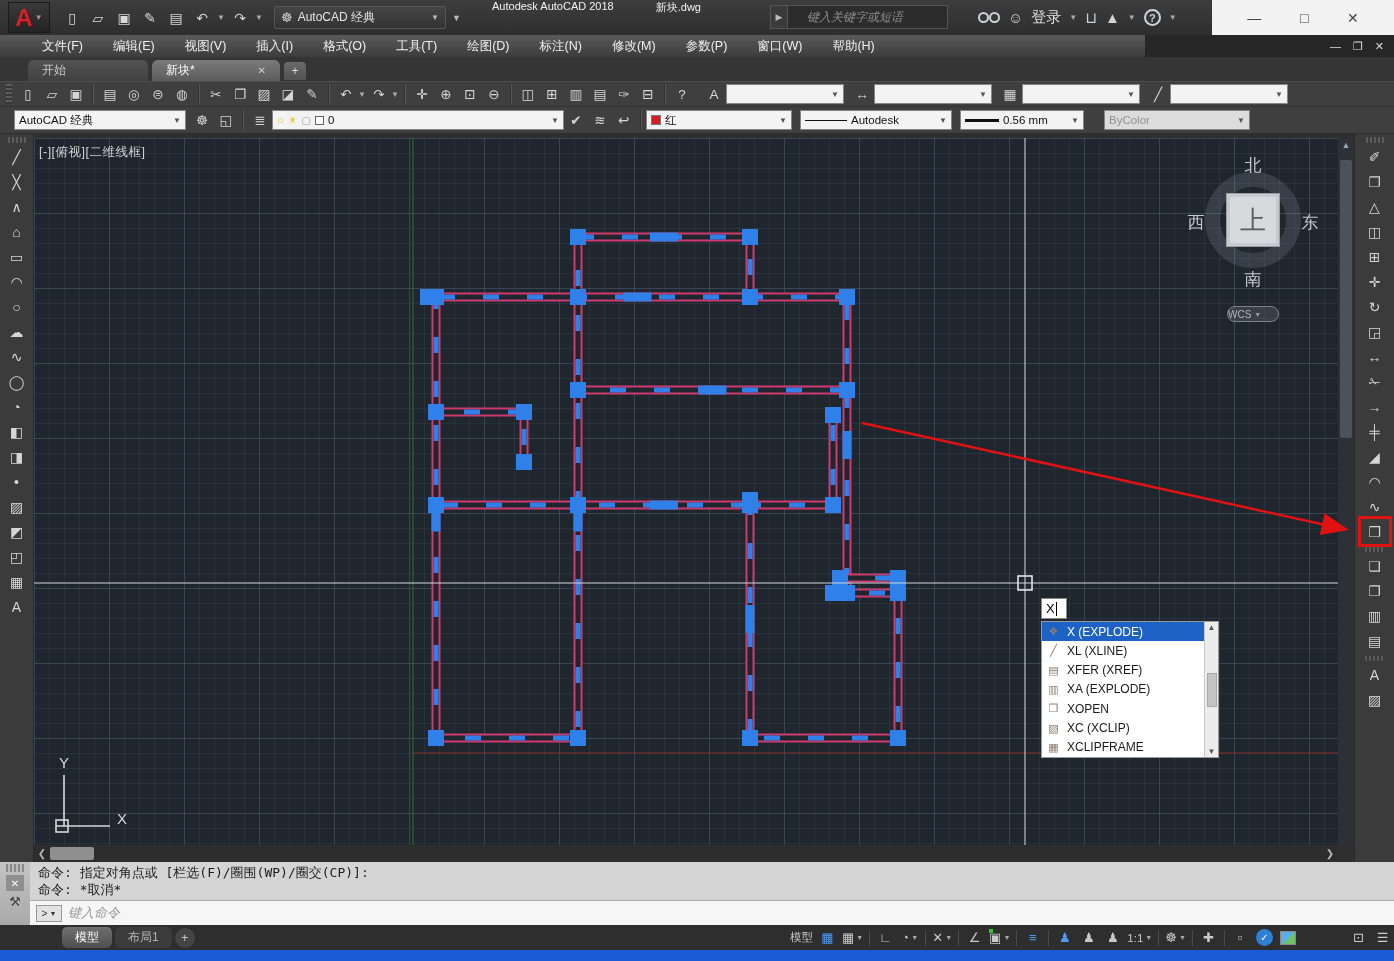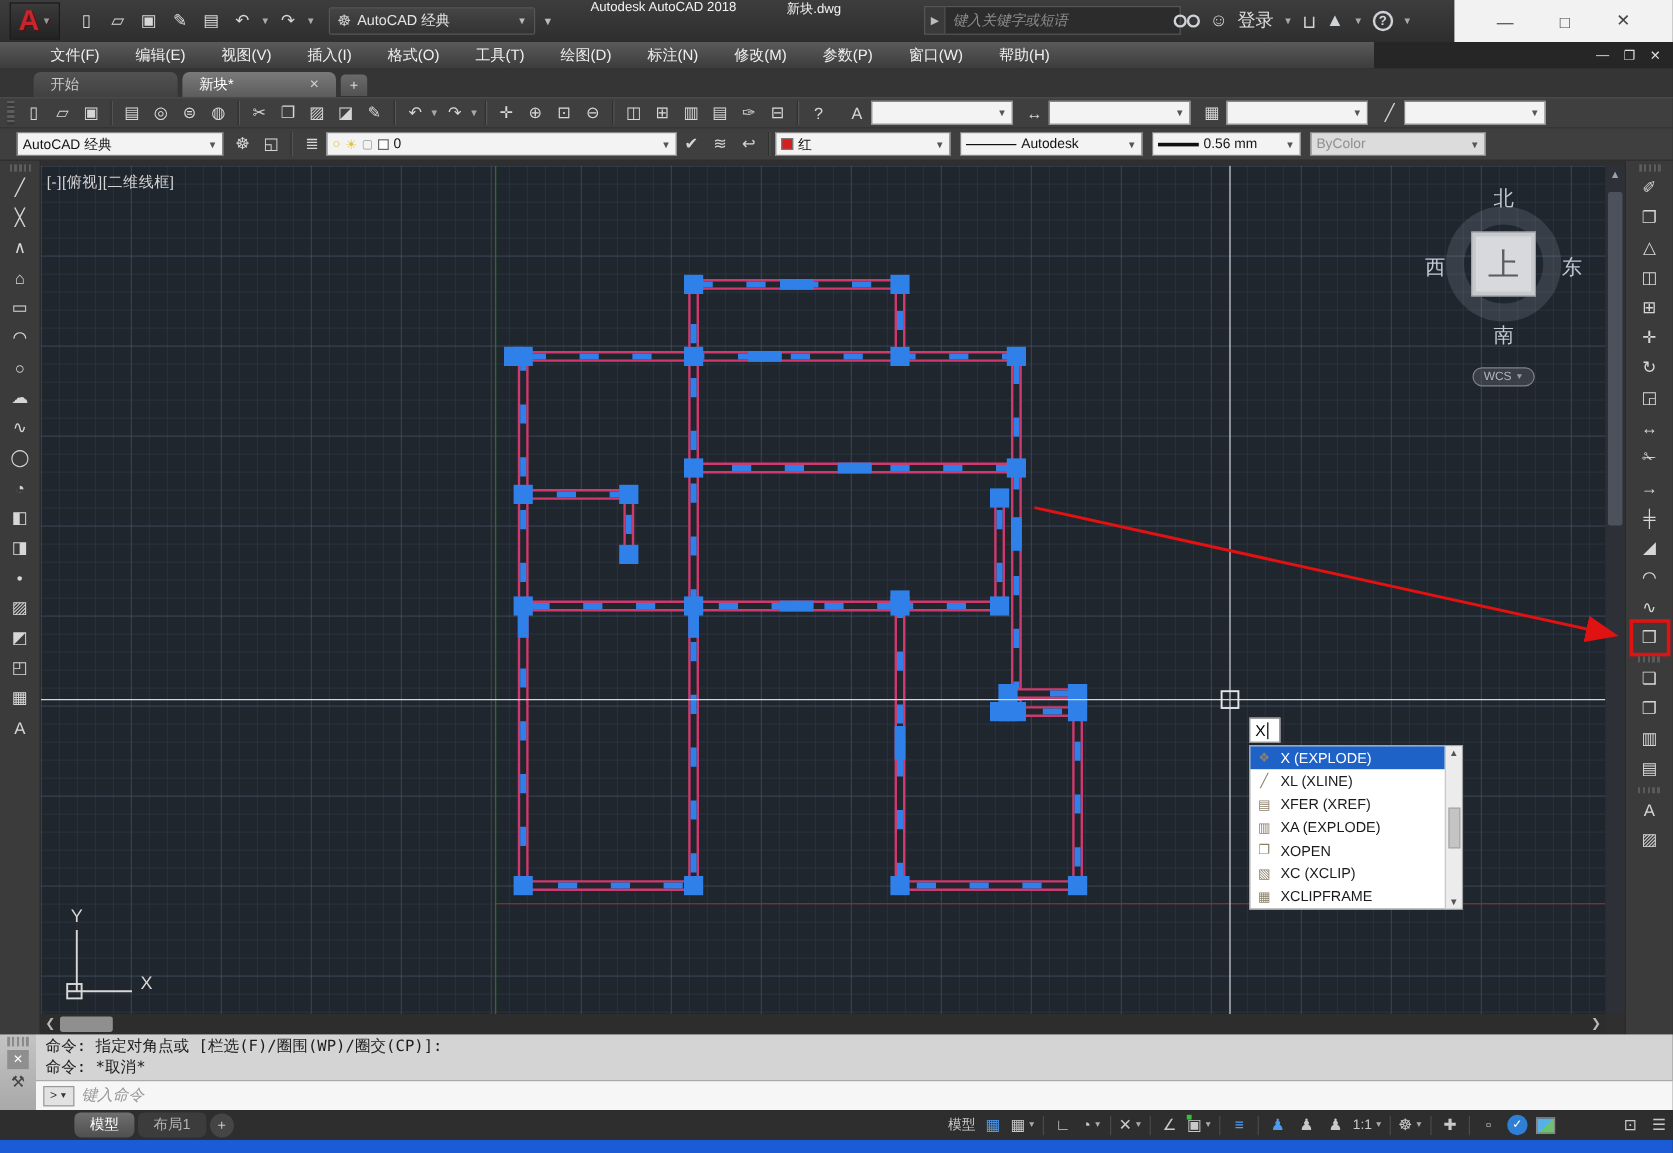--- a/index.html
+++ b/index.html
@@ -22,22 +22,22 @@
     background:linear-gradient(#454545,#333); border:1px solid #565656; border-radius:2px;
     color:#e4e4e4; padding:0 6px; font-size:12px; }
   .ws-combo .gear { color:#cfcfcf; font-size:13px; }
   .ws-combo .arw { margin-left:auto; color:#bbb; font-size:8px; }
   .qexpand { color:#bbb; font-size:9px; margin-left:6px; }
   .tb-title { position:absolute; left:492px; top:0; height:50px; display:flex; align-items:flex-start;
     gap:42px; color:#f2f2f2; font-size:11px; white-space:nowrap; }
   .search { position:absolute; left:770px; top:5px; display:flex; height:24px; }
   .search .fly { width:18px; background:#3a3a3a; border:1px solid #555; color:#bbb; font-size:9px;
     display:flex; align-items:center; justify-content:center; }
-  .search .box { width:196px; background:#2c2c2c; border:1px solid #555; border-left:none;
-    color:#8d8d8d; font-style:italic; display:flex; align-items:center; padding:0 6px; font-size:12px; }
+  .search .box { width:160px; background:#2c2c2c; border:1px solid #555; border-left:none;
+    color:#8d8d8d; font-style:italic; display:flex; align-items:center; padding:0 19px; font-size:12px; }
   .tb-icons { position:absolute; left:978px; top:0; height:35px; display:flex; align-items:center; gap:8px; color:#cfd3d8; }
   .binoc { position:relative; width:22px; height:14px; }
   .binoc i { position:absolute; top:1px; width:11px; height:11px; border:2px solid #cfd3d8; border-radius:50%; }
   .binoc i:first-child { left:0; } .binoc i:last-child { right:0; }
   .tbic { font-size:15px; }
   .tbdd { font-size:8px; color:#aaa; }
   .signin { font-size:15px; color:#e0e0e0; }
   .helpc { width:17px; height:17px; border-radius:50%; border:2px solid #cfd3d8; display:flex;
     align-items:center; justify-content:center; font-size:11px; font-weight:bold; }
   .tb-white { position:absolute; left:1212px; top:0; width:182px; height:35px; background:#f2f2f2;
@@ -114,21 +114,21 @@
     border:15px solid rgba(200,212,228,.14); }
   .vc-face { position:absolute; left:1192px; top:55px; width:54px; height:54px; background:#d7d9dc;
     border:1px solid #9aa0a8; box-shadow:inset 0 0 0 3px #c7c9cd; display:flex; align-items:center;
     justify-content:center; color:#5c5c5c; font-size:26px; }
   .vc-n { position:absolute; left:1207px; top:16px; width:24px; text-align:center; color:#c2c9d2; font-size:17px; }
   .vc-s { position:absolute; left:1207px; top:130px; width:24px; text-align:center; color:#c2c9d2; font-size:17px; }
   .vc-w { position:absolute; left:1150px; top:73px; width:24px; text-align:center; color:#c2c9d2; font-size:17px; }
   .vc-e { position:absolute; left:1264px; top:73px; width:24px; text-align:center; color:#c2c9d2; font-size:17px; }
   .vc-wcs { position:absolute; left:1193px; top:168px; width:52px; height:16px; border:1px solid #7d838b;
     border-radius:8px; background:rgba(88,94,102,.45); color:#aeb6c0; font-size:10px; display:flex;
-    align-items:center; justify-content:center; gap:3px; }
+    align-items:center; justify-content:flex-start; gap:3px; }
   .vc-wcs .arw { font-size:7px; color:#99a; }
 
   
   .pop-input { position:absolute; left:1007px; top:460px; width:26px; height:21px; background:#fff;
     border:1px solid #888; color:#000; font-size:13px; padding-left:4px; display:flex; align-items:center; }
   .pop-input .caret { width:1px; height:14px; background:#000; margin-left:1px; }
   .pop-list { position:absolute; left:1007px; top:483px; width:178px; height:137px; background:#fff;
     border:1px solid #9a9a9a; display:flex; }
   .pop-rows { flex:1; display:flex; flex-direction:column; }
   .pop-row { height:19.5px; display:flex; align-items:center; gap:6px; padding-left:4px; color:#1a1a1a;
@@ -369,21 +369,21 @@
     <div class="combo lt-combo" style="margin-left:8px">
       <span class="ltline"></span>
       <span>Autodesk</span>
       <span class="arw">▼</span>
     </div>
     <div class="combo lw-combo" style="margin-left:8px">
       <span class="lwline"></span>
       <span>0.56 mm</span>
       <span class="arw">▼</span>
     </div>
-    <div class="combo ps-combo dis" style="margin-left:8px">
+    <div class="combo ps-combo dis" style="margin-left:20px">
       <span>ByColor</span>
       <span class="arw">▼</span>
     </div>
   </div>
 
   <div class="workspace">
     <div class="dock dockL" id="dockL">
         <div class="dgrip"></div>
         <div class="dbtn">╱</div>
         <div class="dbtn">╳</div>

